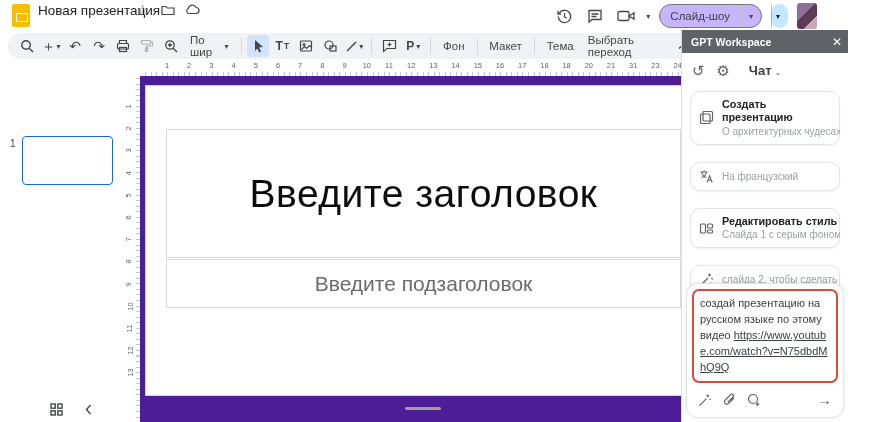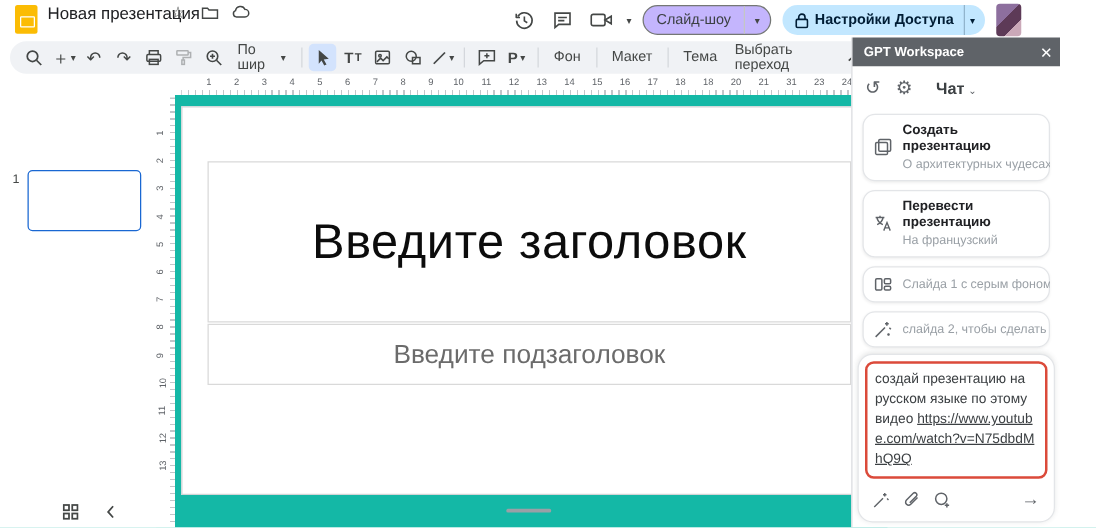--- a/index.html
+++ b/index.html
@@ -46,37 +46,37 @@
   
   .hruler { position:absolute; left:140px; top:61px; width:562px; height:15px;
     background:repeating-linear-gradient(to right,#c2c5c9 0 1px,transparent 1px 5.55px);
     background-size:562px 4px; background-position:5px 100%; background-repeat:no-repeat; }
   .hruler .hnum { position:absolute; top:0; font-size:7.5px; color:#5f6368; transform:translateX(-50%); }
   .vruler { position:absolute; left:125px; top:76px; width:15px; height:346px;
     background:repeating-linear-gradient(to bottom,#c2c5c9 0 1px,transparent 1px 5.55px);
     background-size:4px 346px; background-position:100% 2px; background-repeat:no-repeat; }
   .vruler .vnum { position:absolute; left:1px; font-size:7.5px; color:#5f6368; transform:rotate(-90deg); }
   
-  .canvas { position:absolute; left:140px; top:76px; width:570px; height:346px; background:#14b8a6; }
+  .canvas { position:absolute; left:140px; top:76px; width:570px; height:346px; background:#4c1d95; }
   .slide { position:absolute; left:5px; top:9px; width:555px; height:311px; background:#fff; border:1px solid #d3d4d6; }
   .ph-title { position:absolute; left:20px; top:43px; width:515px; height:129px; border:1px solid #d9d9d9; display:flex; align-items:center; justify-content:center; }
   .ph-title span { font-size:39px; color:#0c0c0c; letter-spacing:.5px; }
   .ph-sub { position:absolute; left:20px; top:173px; width:515px; height:49px; border:1px solid #d9d9d9; display:flex; align-items:center; justify-content:center; }
   .ph-sub span { font-size:21px; color:#6b6b6b; }
   .notes-handle { position:absolute; left:265px; bottom:12px; width:36px; height:3px; background:#9aa0a6; border-radius:2px; }
   
   .gpt-panel { position:absolute; left:681px; top:30px; width:167px; height:392px; background:#fff; border-left:1px solid #dadce0; }
   .gpt-header { height:23px; background:#5f6368; color:#fff; display:flex; align-items:center; padding:0 6px 0 9px; }
   .gpt-header .gtitle { font-size:10.5px; font-weight:bold; flex:1; }
   .gpt-header .gclose { color:#fff; font-size:12px; width:14px; text-align:right; }
   .gpt-tools { display:flex; align-items:center; height:34px; padding:0 10px; position:relative; color:#5f6368; gap:12px; }
   .gpt-tools .uchar { font-size:15px; }
   .gpt-mode { position:absolute; left:0; right:0; text-align:center; font-size:13px; font-weight:bold; color:#3c4043; }
   .gpt-mode .caret { font-weight:normal; margin-left:3px; color:#5f6368; }
-  .card-list { padding:4px 8px 0 8px; display:flex; flex-direction:column; gap:7px; }
+  .card-list { padding:4px 8px 0 8px; display:flex; flex-direction:column; gap:17px; }
   .card { display:flex; align-items:center; gap:8px; background:#fff; border:1px solid #e3e5e8; border-radius:10px; padding:6px 8px; box-shadow:0 1px 2px rgba(60,64,67,.08); }
   .card-icon { flex:0 0 15px; color:#5f6368; }
   .card-title { font-size:10.8px; font-weight:bold; color:#202124; line-height:1.25; }
   .card-sub { font-size:10px; color:#9aa0a6; line-height:1.3; white-space:nowrap; overflow:hidden; max-width:118px; }
   .card-sub:empty { display:none; }
   .chat-input-wrap { position:absolute; left:4px; right:4px; bottom:4px; background:#fff; border:1px solid #e3e5e8; border-radius:12px; box-shadow:0 -1px 4px rgba(60,64,67,.12); padding:5px; }
   .chat-textarea { border:2.5px solid #db4a3a; border-radius:7px; padding:5px 6px; font-size:11px; line-height:1.45; color:#3c4043; min-height:70px; }
   .chat-textarea .link { text-decoration:underline; word-break:break-all; color:#3c4043; }
   .chat-actions { display:flex; align-items:center; gap:11px; padding:8px 6px 4px 6px; color:#5f6368; }
   .send { margin-left:auto; font-size:15px; color:#5f6368; }
@@ -123,29 +123,20 @@
           </svg>
       </span>
       <span class="caret">▾</span>
       <div class="pill-btn">
         <span class="seg">Слайд-шоу</span>
         <span class="seg">
             <span class="caret">▾</span>
           </span>
       </div>
       <div class="share-btn">
-        <span class="seg1">
-          <span>
-            <svg width="11" height="13" viewBox="0 0 11 13" fill="none" stroke="#001d35" stroke-width="1.3">
-                <rect x="1" y="5.5" width="9" height="6.5" rx="1"></rect>
-                <path d="M3 5.5V3.8a2.5 2.5 0 015 0v1.7"></path>
-              </svg>
-          </span>
-          <span>Настройки Доступа</span>
-        </span>
         <span class="seg2">
             <span class="caret" style="color:#001d35">▾</span>
           </span>
       </div>
       <div class="avatar"></div>
     </div>
   </div>
 
   <div class="toolbar">
     <span class="t-btn">
@@ -333,33 +324,33 @@
         </div>
       </div>
       <div class="card">
         <span class="card-icon">
           <svg width="15" height="15" viewBox="0 0 15 15" fill="none" stroke="#5f6368" stroke-width="1.1">
               <path d="M1.5 3h7M5 1.5V3M2.5 3c.5 2.6 2.3 4.6 4.8 5.7M7.5 3C7 5.6 5.2 7.6 2.7 8.7"></path>
               <path d="M8 13.5l2.6-6.5 2.6 6.5M9 11.3h3.6"></path>
             </svg>
         </span>
         <div class="card-text">
-          <div class="card-title">Перевести презентацию</div>
           <div class="card-sub">На французский</div>
         </div>
       </div>
       <div class="card">
         <span class="card-icon">
           <svg width="15" height="15" viewBox="0 0 15 15" fill="none" stroke="#5f6368" stroke-width="1.2">
               <rect x="1.5" y="3" width="5" height="9" rx="1"></rect>
               <rect x="8.5" y="3" width="5" height="4" rx="1"></rect>
               <rect x="8.5" y="9" width="5" height="3" rx="1"></rect>
             </svg>
         </span>
         <div class="card-text">
+          <div class="card-title">Редактировать стиль</div>
           <div class="card-sub">Слайда 1 с серым фоном, бел...</div>
         </div>
       </div>
       <div class="card">
         <span class="card-icon">
           <svg width="15" height="15" viewBox="0 0 15 15" fill="none" stroke="#5f6368" stroke-width="1.2">
               <path d="M1.5 13.5L9 6"></path>
               <path d="M10.5 1.5v3M9 3h3M12.5 6.2l1.2 1.2M11.8 10.5v2M10.8 11.5h2"></path>
             </svg>
         </span>

